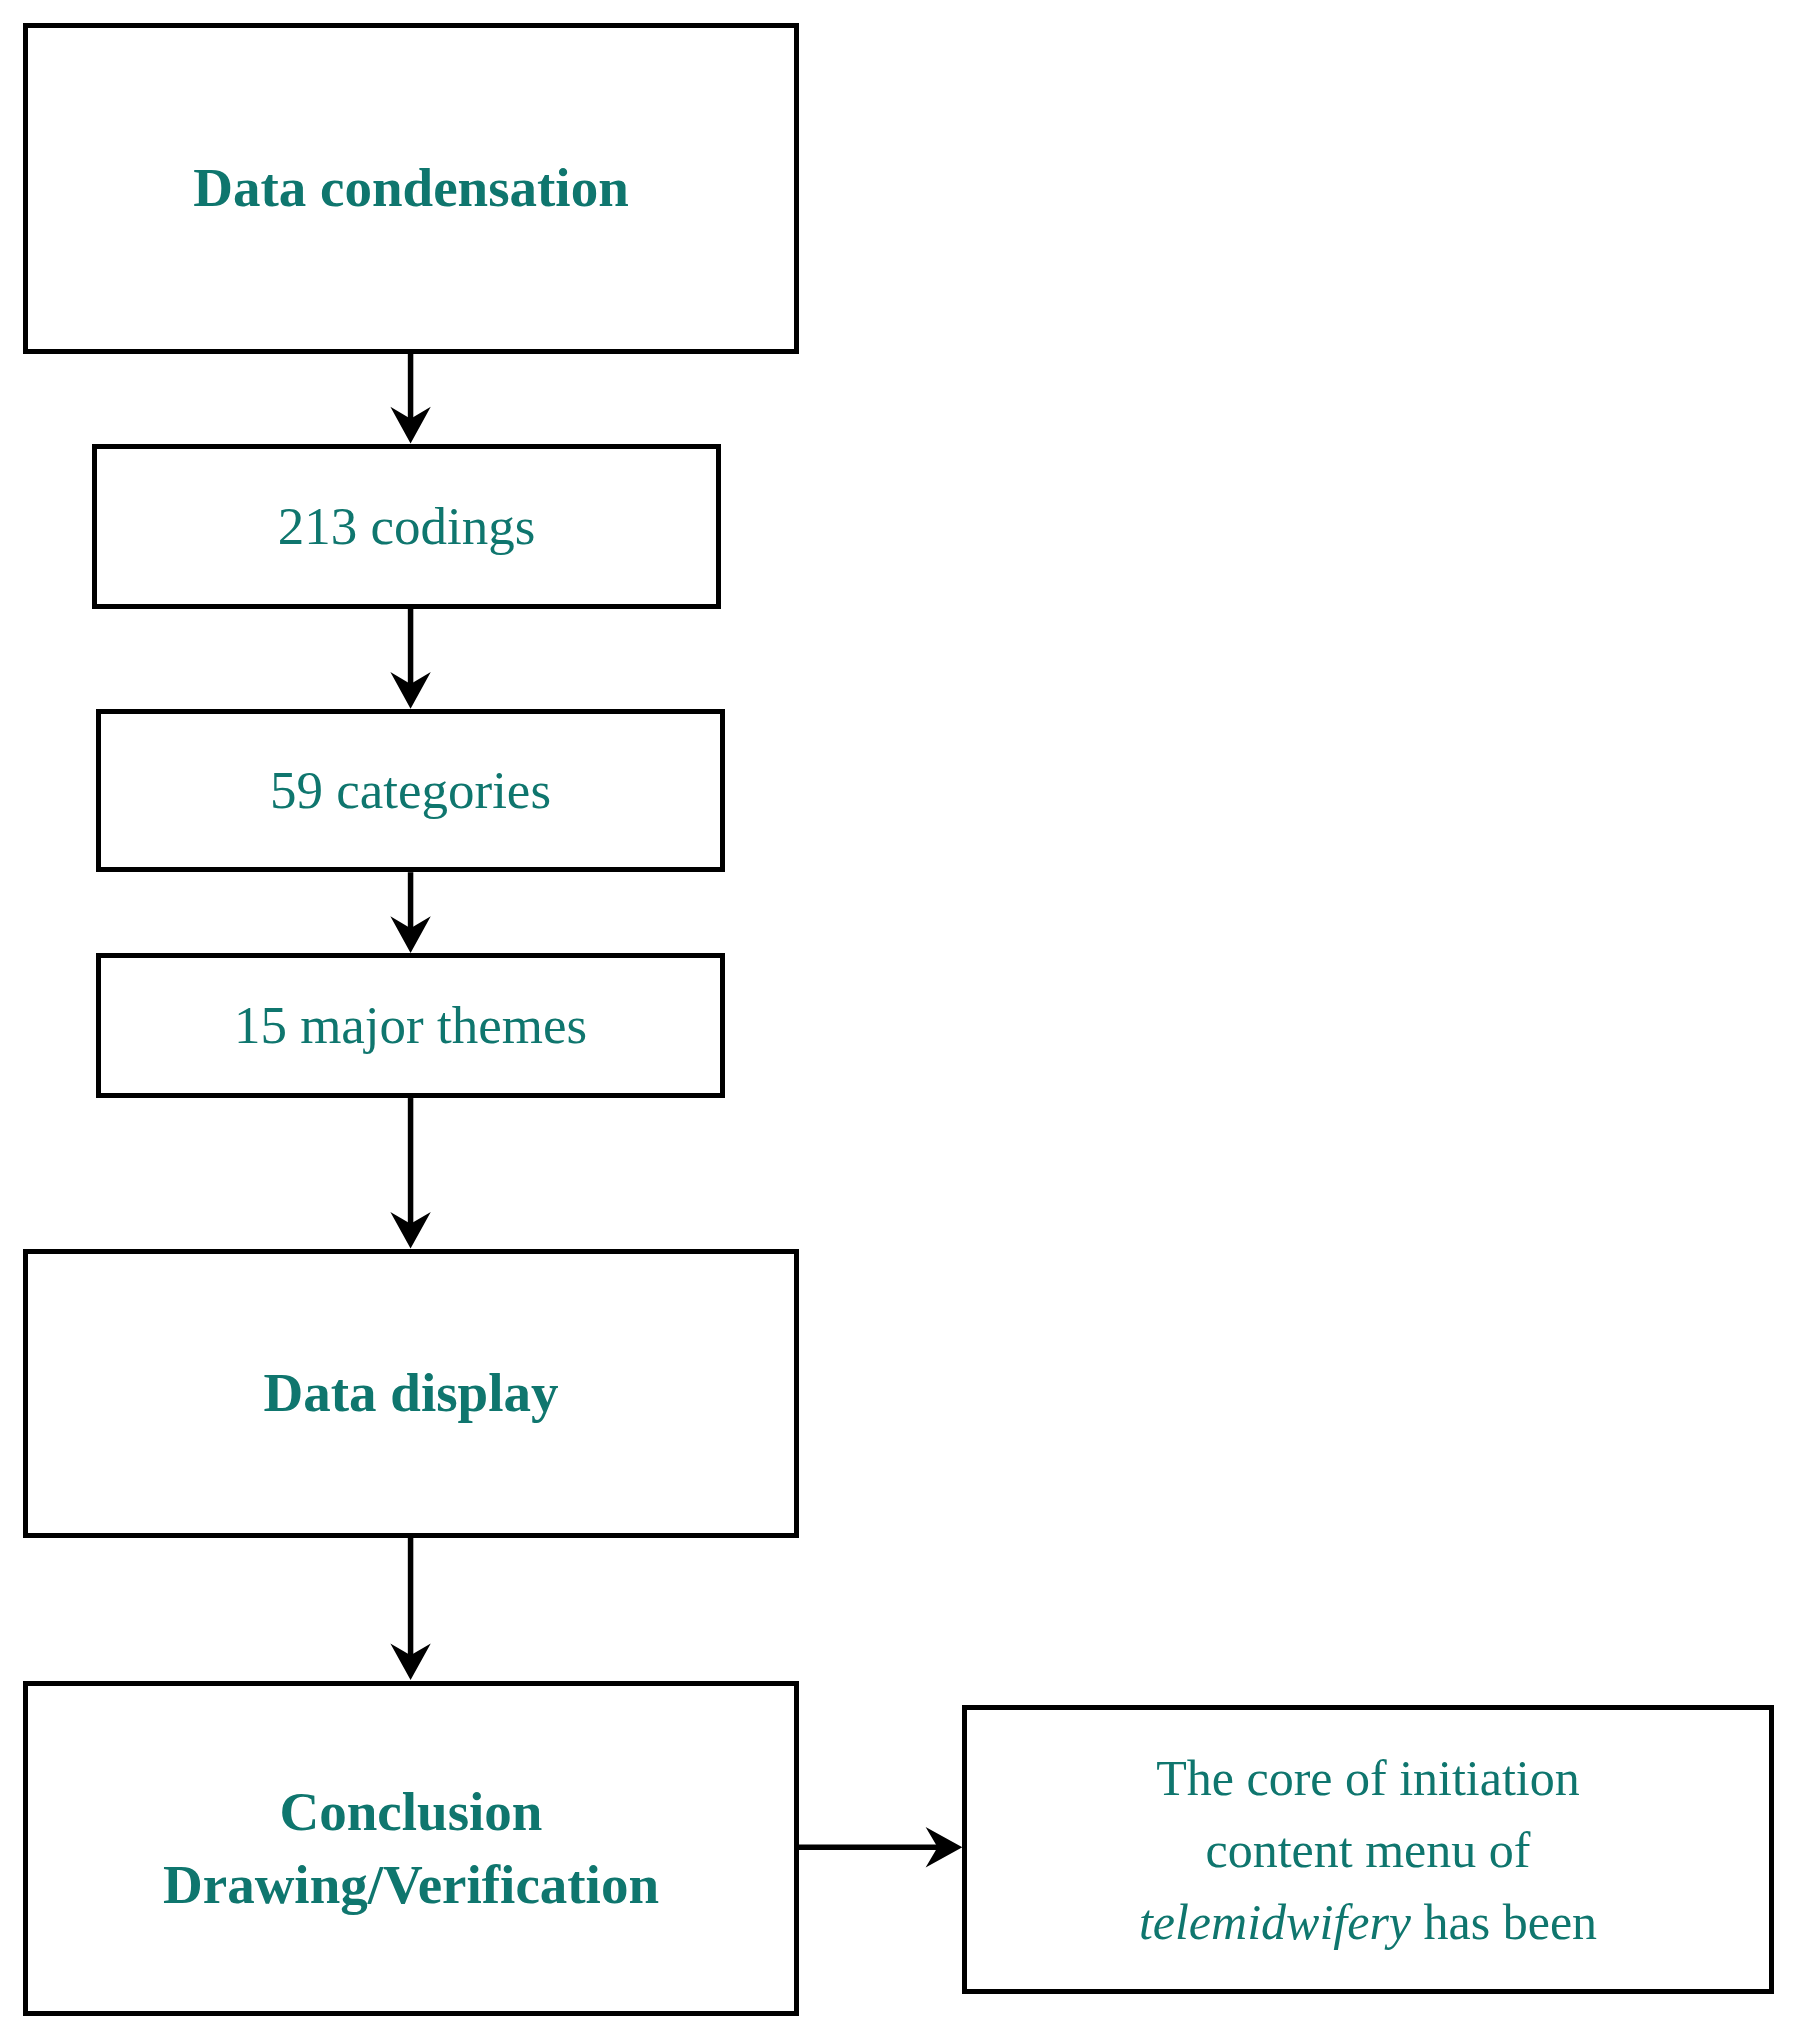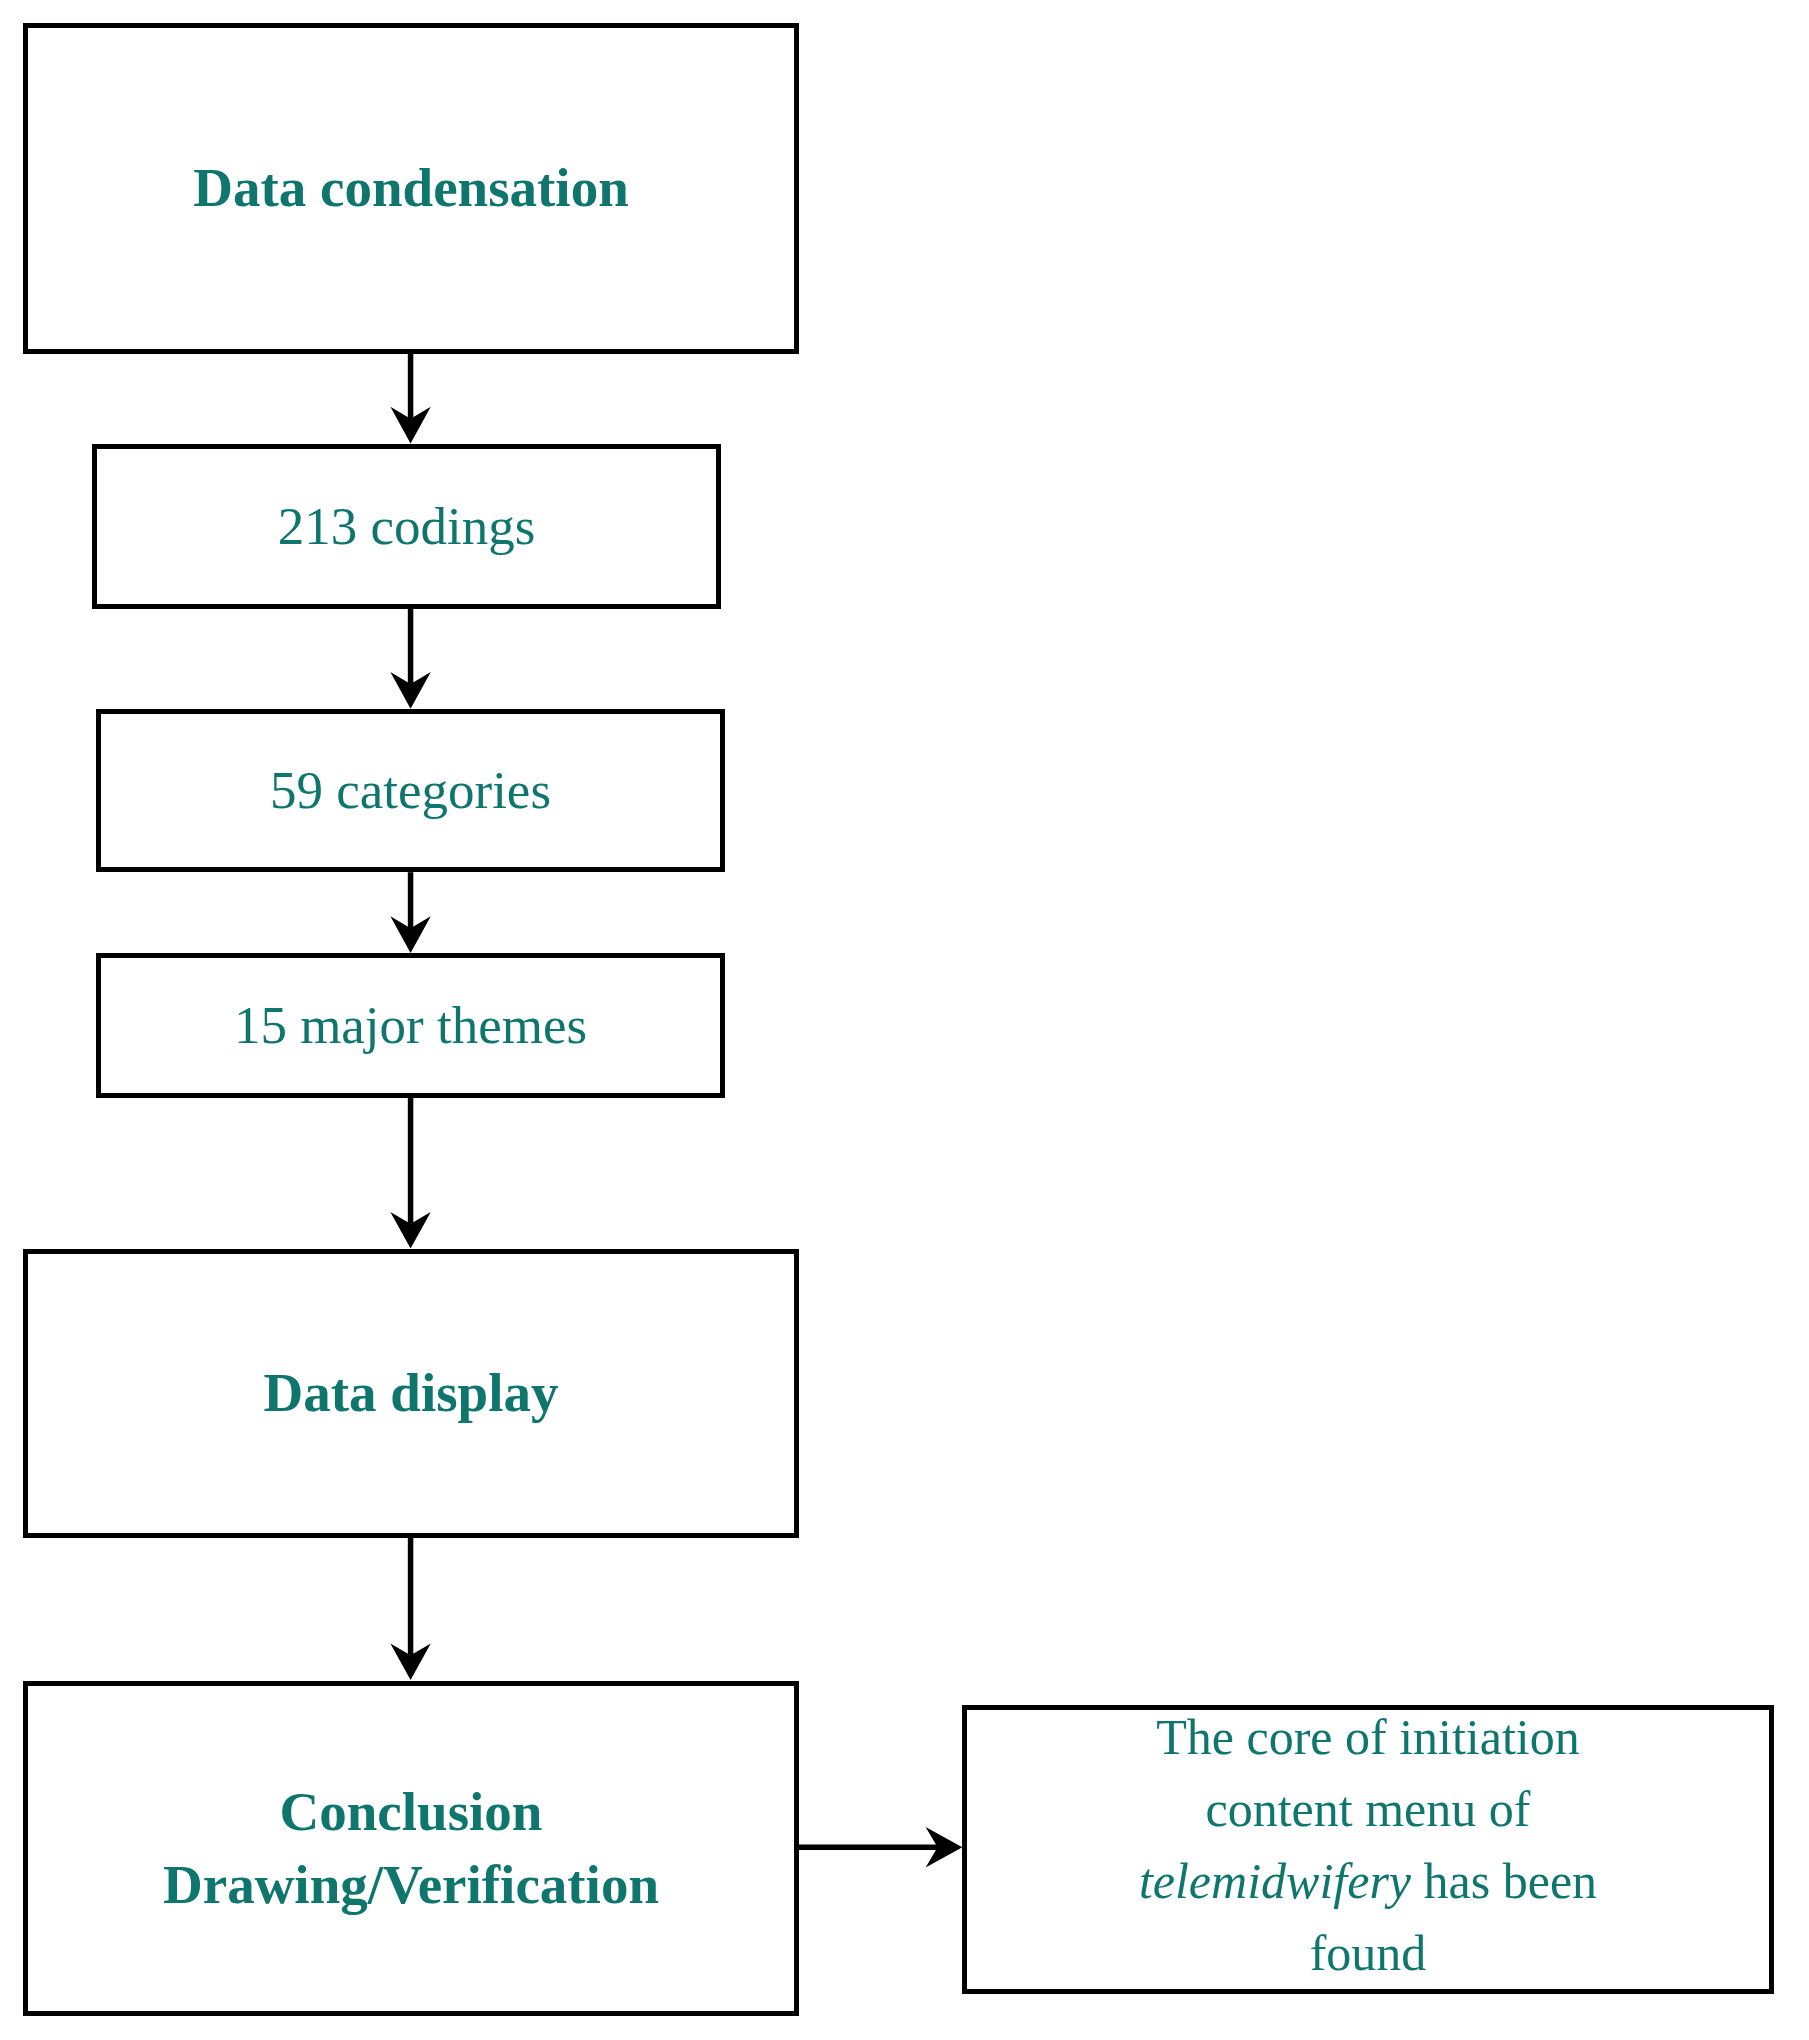--- a/index.html
+++ b/index.html
@@ -55,21 +55,21 @@
   .result-text .line { display: block; }
   em.italic { font-style: italic; font-weight: normal; }
 
   
   #box-condensation { left: 23px;   top: 23px;   width: 776px; height: 331px; }
   #box-codings      { left: 92px;  top: 444px;  width: 629px; height: 165px; }
   #box-categories   { left: 96px;  top: 709px;  width: 629px; height: 163px; }
   #box-themes       { left: 96px;  top: 953px; width: 629px; height: 145px; }
   #box-display      { left: 23px;   top: 1249px; width: 776px; height: 289px; }
   #box-conclusion   { left: 23px;   top: 1681px; width: 776px; height: 335px; }
-  #box-result       { left: 962px; top: 1705px; width: 812px; height: 289px; justify-content: flex-end; }
+  #box-result       { left: 962px; top: 1705px; width: 812px; height: 289px; }
 
   .shaft { stroke: #000000; stroke-width: 6; }
   .head  { fill: #000000; stroke: none; }
 </style>
 </head>
 <body>
 
 <div class="canvas">
 
   <svg class="arrows" viewBox="0 0 1970 2222" xmlns="http://www.w3.org/2000/svg">
@@ -124,18 +124,17 @@
 
   <div class="box" id="box-display">
     <span class="label bold">Data display</span>
   </div>
 
   <div class="box" id="box-result">
     <div class="result-text">
       <span class="line">The core of initiation</span>
       <span class="line">content menu of</span>
       <span class="line"><em class="italic">telemidwifery</em><span> has been</span></span>
-      <span class="line">found</span>
     </div>
   </div>
 
 </div>
 
 
 </body></html>

